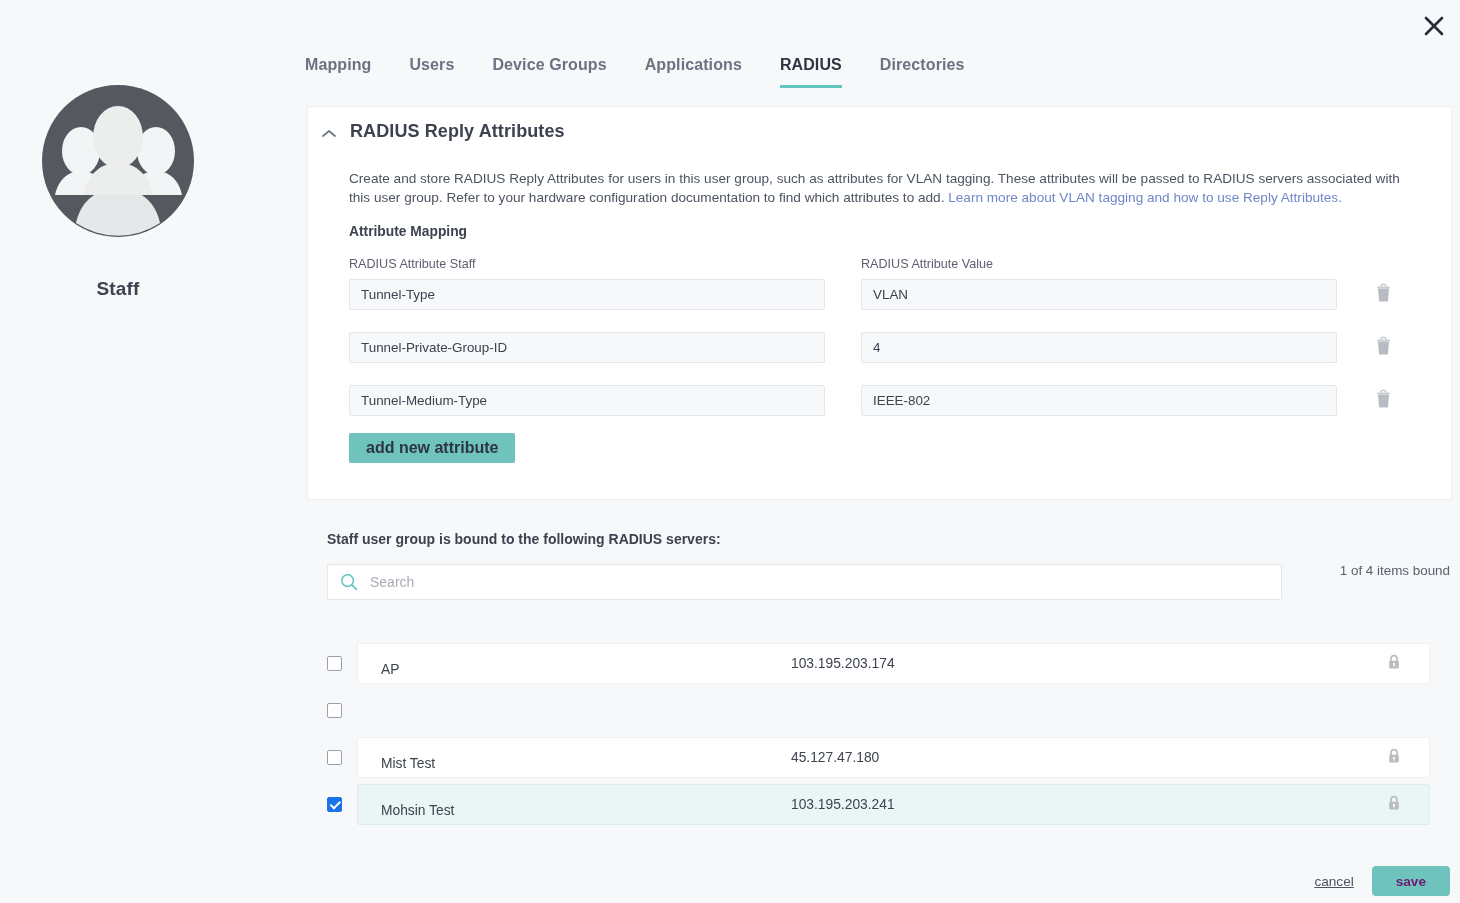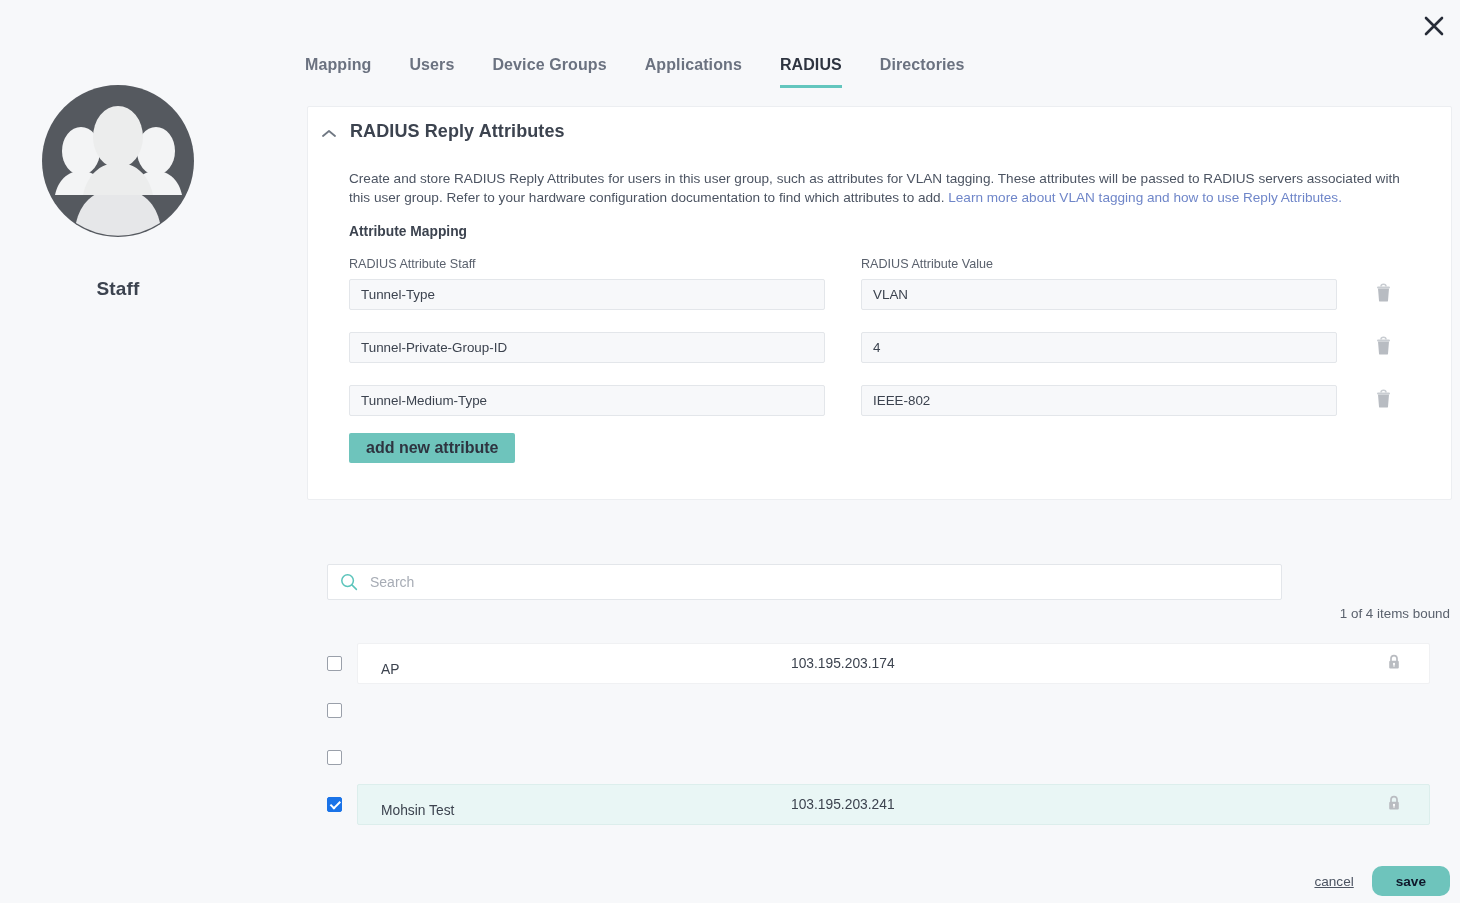--- a/index.html
+++ b/index.html
@@ -132,21 +132,21 @@
   }
   .search-icon { margin: 0 10px 0 12px; display: flex; }
   .search-input {
     flex: 1; border: none; outline: none; background: transparent;
     font-family: "Liberation Sans", sans-serif;
     font-size: 14px; color: #3c434f;
     padding-right: 12px;
   }
   .search-input::placeholder { color: #a7acb5; }
   .items-count {
-    position: absolute; right: 10px; top: 606px;
+    position: absolute; right: 10px; top: 563px;
     font-size: 13.4px; color: #5a616d;
   }
 
   
   .thead {
     position: absolute; left: 327px; top: 613px; width: 1103px; height: 24px;
   }
   .th-check {
     position: absolute; left: 0px; top: 3px;
     width: 15px; height: 15px;
@@ -217,23 +217,23 @@
   .footer {
     position: absolute; right: 10px; bottom: 7px;
     display: flex; align-items: center; gap: 18px;
   }
   .cancel-link {
     font-size: 13.6px; color: #4c5462; text-decoration: underline;
     cursor: pointer;
   }
   .save-btn {
     height: 30px; padding: 0 24px;
-    background: #6ec4bc; border: none; border-radius: 10px;
+    background: #6ec4bc; border: none; border-radius: 4px;
     font-family: "Liberation Sans", sans-serif;
-    font-size: 13.6px; font-weight: bold; color: #0f172a;
+    font-size: 13.6px; font-weight: bold; color: #701a75;
     cursor: pointer;
   }
 </style>
 </head>
 <body>
 
 <div class="page">
 
   <div class="close-btn">
     <span>
@@ -336,20 +336,21 @@
               <path d="M6 3.4 c0-1.3 1-2.2 2.5-2.2 S11 2.1 11 3.4" fill="none" stroke="#c9cdd2" stroke-width="1.6"></path>
             </svg>
           </span>
         </div>
       </div>
     </div>
 
     <button class="add-btn">add new attribute</button>
   </div>
 
+  <div class="bound-title">Staff user group is bound to the following RADIUS servers:</div>
 
   <div class="search-box">
     <span class="search-icon">
       <svg width="18" height="18" viewBox="0 0 18 18">
         <circle cx="7.6" cy="7.6" r="5.8" fill="none" stroke="#5bc4bb" stroke-width="1.5"></circle>
         <path d="M11.9 11.9 L16.4 16.4" stroke="#5bc4bb" stroke-width="1.5" stroke-linecap="round"></path>
       </svg>
     </span>
     <input class="search-input" placeholder="Search" style="">
   </div>
@@ -375,20 +376,34 @@
         </div>
       </div>
     </div>
 
     <div class="trow">
       <div class="row-check"></div>
     </div>
 
     <div class="trow">
       <div class="row-check"></div>
+      <div class="row-card">
+        <div class="cell-name">Mist Test</div>
+        <div class="cell-ip">45.127.47.180</div>
+        <div class="cell-mfa">
+          <span>
+            <svg width="14" height="16" viewBox="0 0 14 16">
+              <path d="M4 7 V4.6 a3 3 0 0 1 6 0 V7" fill="none" stroke="#b9bcc1" stroke-width="1.7"></path>
+              <rect x="2.2" y="6.8" width="9.6" height="7.8" rx="1.1" fill="#b9bcc1"></rect>
+              <circle cx="7" cy="9.9" r="1.1" fill="#fff"></circle>
+              <rect x="6.45" y="10.3" width="1.1" height="2.4" fill="#fff"></rect>
+            </svg>
+          </span>
+        </div>
+      </div>
     </div>
 
     <div class="trow selected">
       <div class="row-check checked"></div>
       <div class="row-card">
         <div class="cell-name">Mohsin Test</div>
         <div class="cell-ip">103.195.203.241</div>
         <div class="cell-mfa">
           <span>
             <svg width="14" height="16" viewBox="0 0 14 16">

